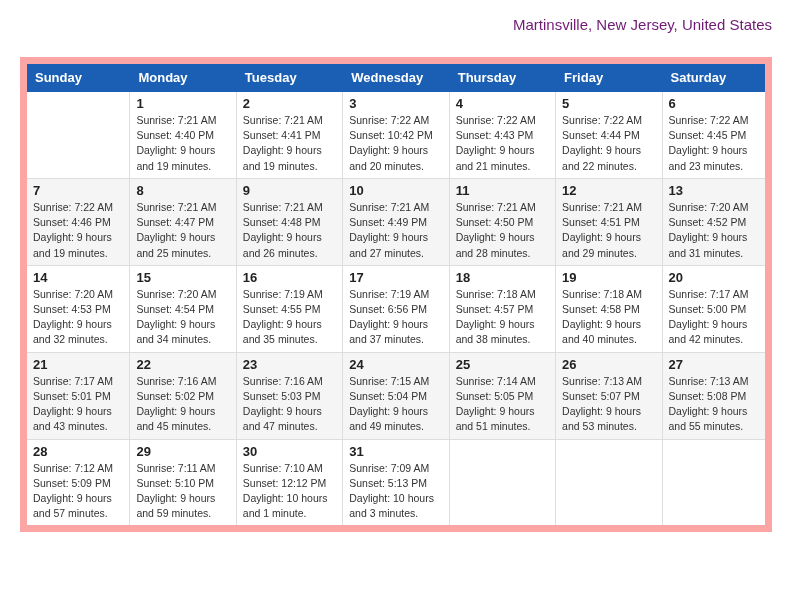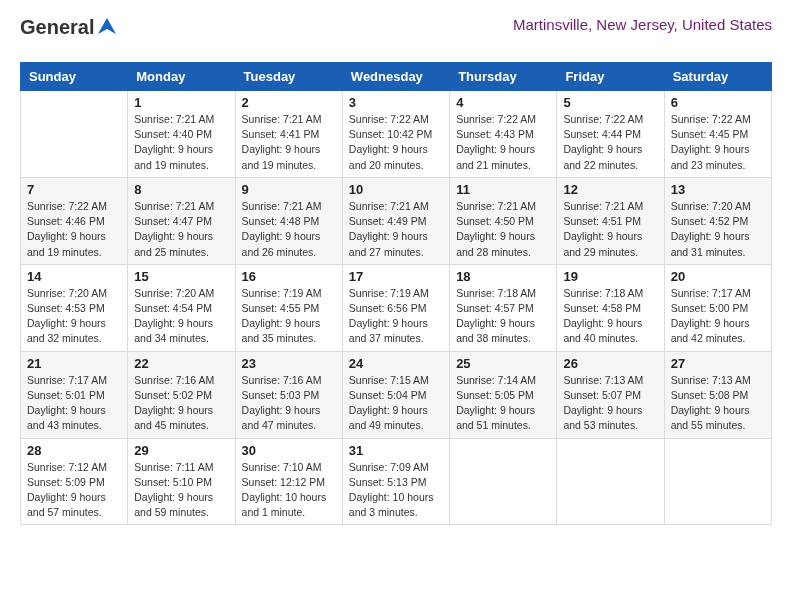--- a/index.html
+++ b/index.html
@@ -24,21 +24,21 @@
       font-weight: bold;
       color: #222;
     }
     .location {
       font-size: 15px;
       color: #701a75;
     }
     .calendar-table {
       width: 100%;
       border-collapse: collapse;
-      border: 1px solid #fca5a5;
+      border: 7px solid #fca5a5;
       margin-top: 24px;
     }
     .calendar-table th {
       background: #1a5fb4;
       color: #fff;
       text-align: left;
       padding: 6px 8px;
       font-size: 13px;
       border: 1px solid #1a5fb4;
     }
@@ -82,26 +82,20 @@
     }
     .logo-row1 { display: flex; align-items: center; }
     .logo-row1 span.gen { font-size: 20px; font-weight: bold; color: #333; }
   </style>
 </head>
 <body>
 
 <div class="header-area">
   <div class="logo-wrap">
     <div class="logo-text-wrap">
-      <div class="logo-row1">
-        <span class="gen" style="font-size:20px;font-weight:bold;color:#333;">General</span>
-        <svg width="22" height="22" viewBox="0 0 22 22" style="margin-left:2px;">
-          <polygon points="11,2 20,18 11,13 2,18" fill="#1565c0"></polygon>
-        </svg>
-      </div>
     </div>
   </div>
   <div class="title-area">
     <div class="location">Martinsville, New Jersey, United States</div>
   </div>
 </div>
 
 <table class="calendar-table">
   <thead>
     <tr>

